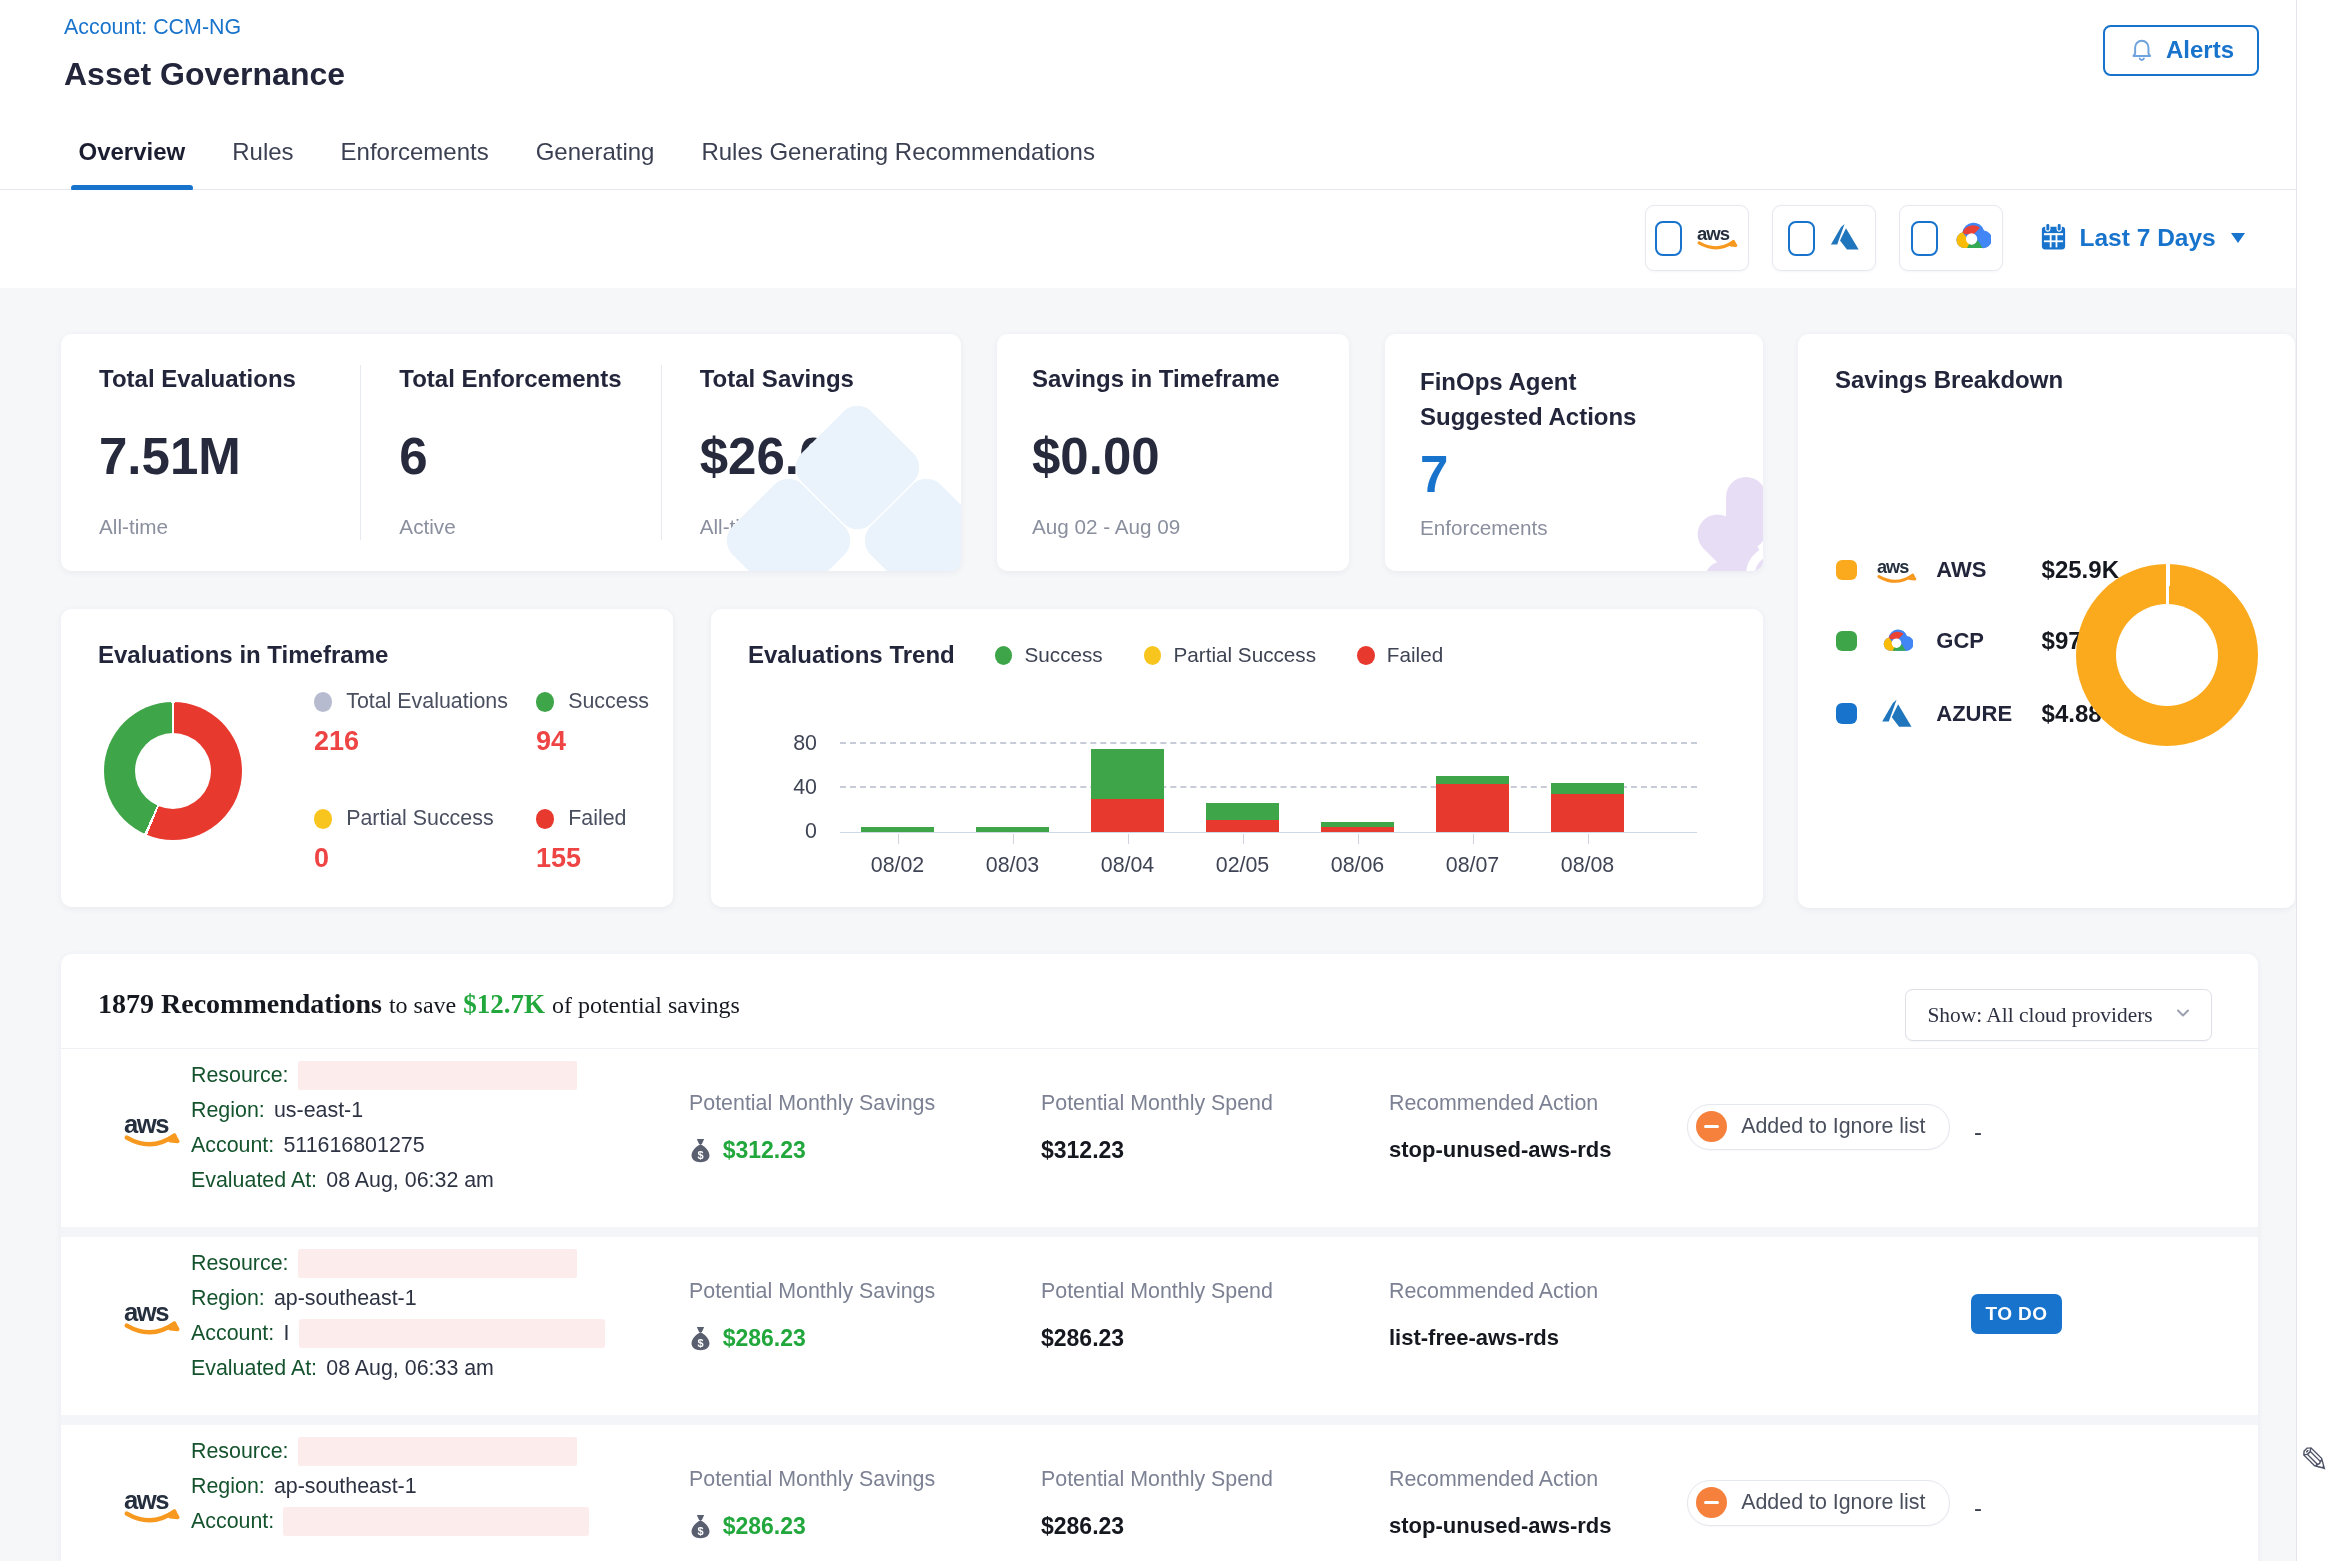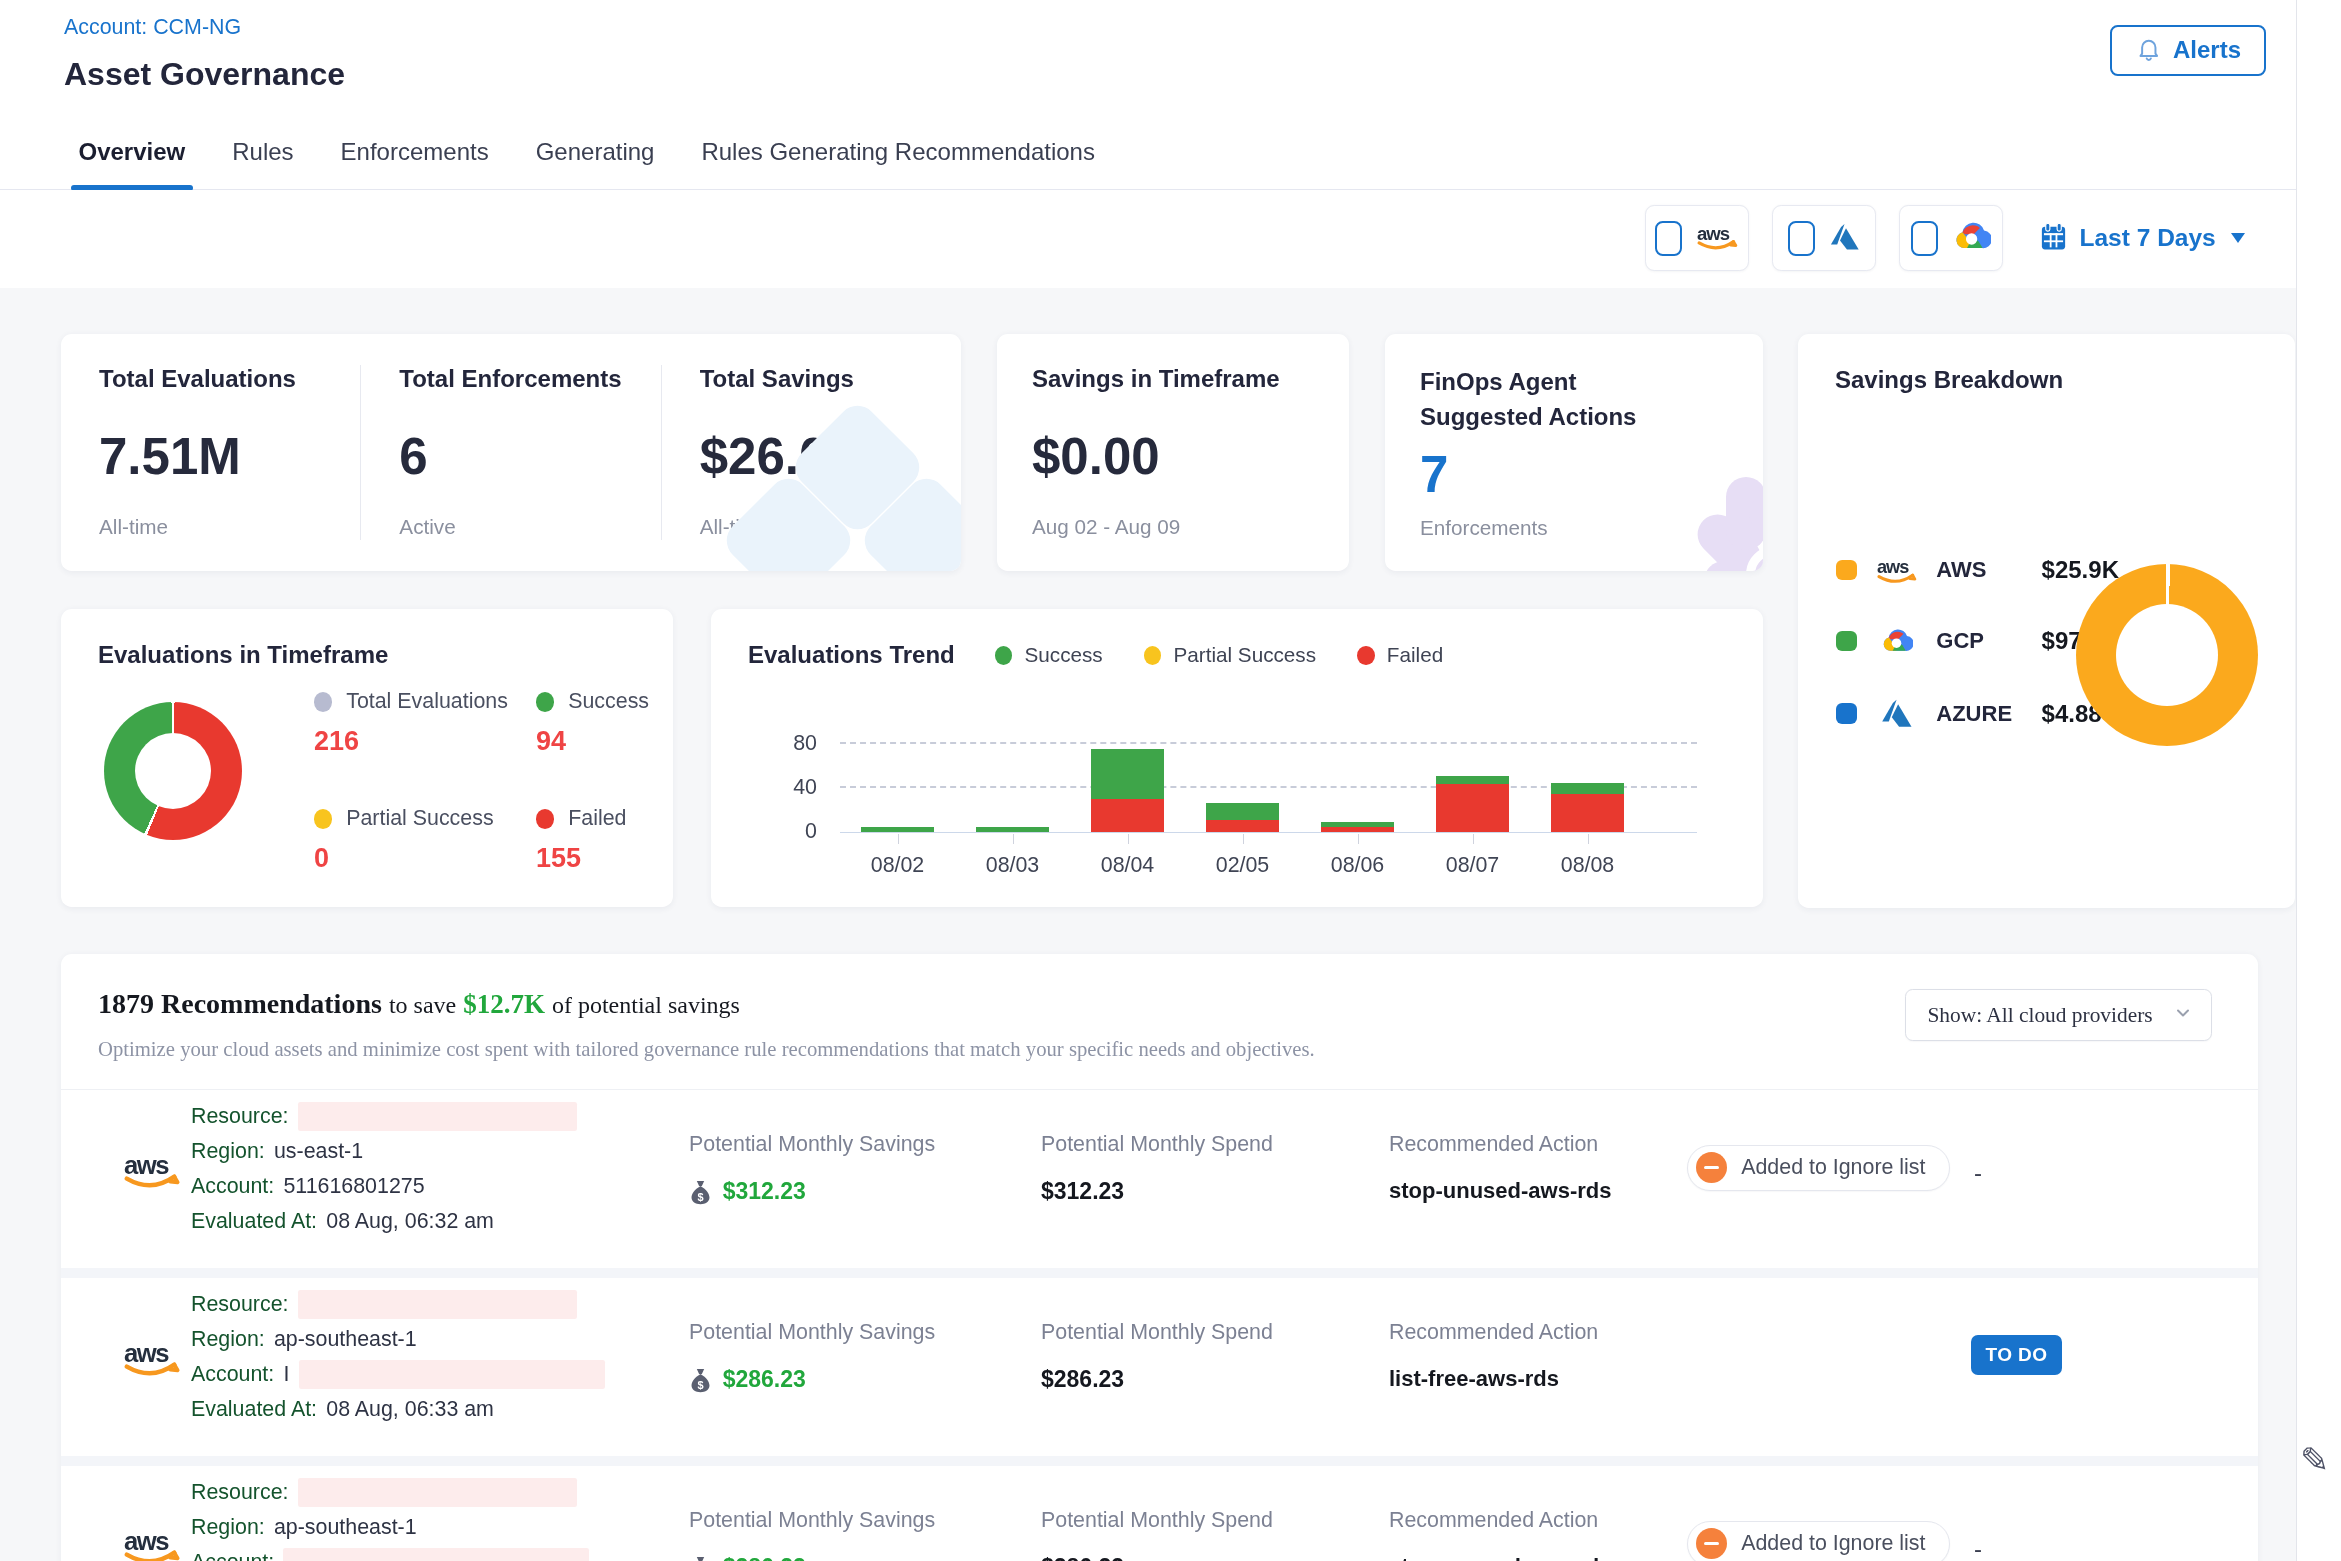--- a/index.html
+++ b/index.html
@@ -9,21 +9,21 @@
   .rail { position: absolute; left: 2296px; top: 0; width: 46px; height: 1561px;
     background: #fff; border-left: 0.8px solid #e3e5eb; z-index: 50; }
   .rail .pencil { position: absolute; left: 3.1px; top: 1440px; font-size: 35px; color: #4e5266; }
 
   .content { position: absolute; left: 0; top: 0; width: 2296px; }
 
   
   .hdr { position: relative; height: 115px; background: #fff; padding: 15.3px 0 0 64px; }
   .hdr .acct { color: #1873cc; font-size: 21.4px; display: inline-block; cursor: pointer; }
   .hdr .title { font-size: 32px; font-weight: bold; color: #23263b; margin-top: 15.3px; }
-  .alerts-btn { position: absolute; right: 30px; top: 24.5px; height: 51px; padding: 0 23px;
+  .alerts-btn { position: absolute; right: 37px; top: 24.5px; height: 51px; padding: 0 23px;
     border: 2.3px solid #1873cc; border-radius: 7.7px; background: #fff; display: flex;
     align-items: center; gap: 10.7px; cursor: pointer; }
   .alerts-btn span.lbl { color: #1873cc; font-size: 24px; font-weight: bold; }
 
   
   .tabbar { background: #fff; border-bottom: 1.5px solid #e5e7f0; padding-left: 77px;
     display: flex; gap: 44px; height: 75px; align-items: flex-end; }
   .tab { position: relative; font-size: 24px; color: #3a3f51; padding: 23px 1.5px; cursor: pointer; }
   .tab.active { font-weight: bold; color: #1b1e30; }
   .tab.active::after { content: ""; position: absolute; left: -6.1px; right: -6.1px; bottom: -1.5px;
@@ -432,21 +432,20 @@
     </div>
 
     <div class="reco">
       <div class="reco-head">
         <div class="reco-title">
           <span class="cnt">1879 Recommendations</span>
           <span class="mid">to save</span>
           <span class="amt">$12.7K</span>
           <span class="tail">of potential savings</span>
         </div>
-        <div class="reco-sub">Optimize your cloud assets and minimize cost spent with tailored governance rule recommendations that match your specific needs and objectives.</div>
         <div class="show-dd">
           <span class="sd-lbl">Show: All cloud providers</span>
           <span>
             <svg width="20" height="20" viewBox="0 0 20 20" fill="none" stroke="#9aa0ae" stroke-width="2" stroke-linecap="round" stroke-linejoin="round">
                 <path d="M5 7.5 l5 5 5-5"></path>
               </svg>
           </span>
         </div>
       </div>
       <div class="rows" id="reco-rows">

